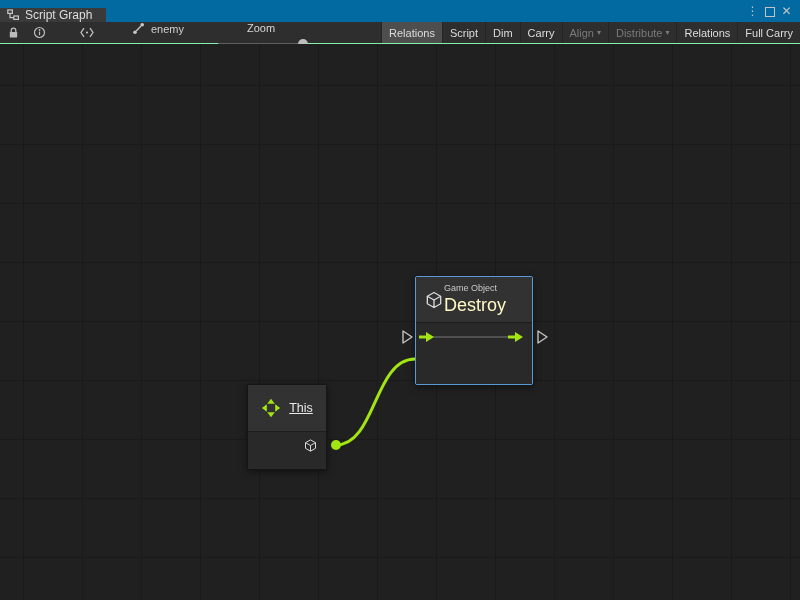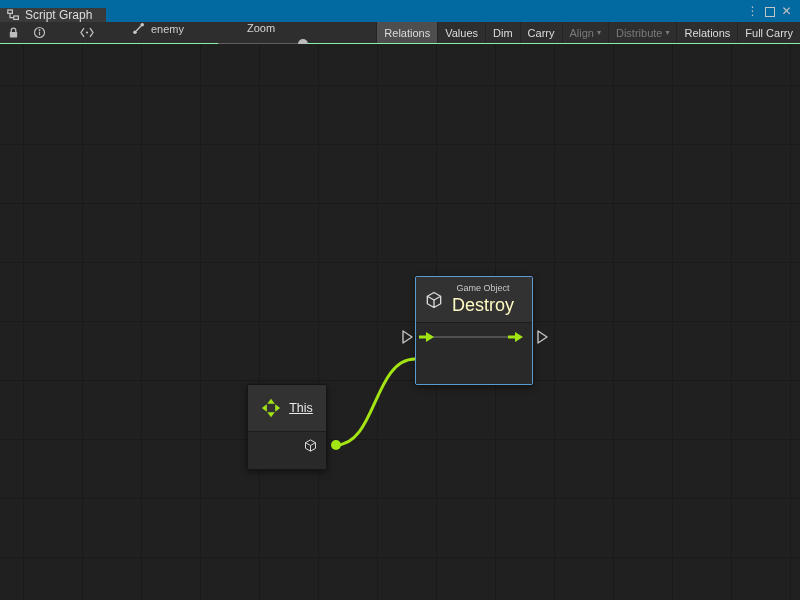--- a/index.html
+++ b/index.html
@@ -50,22 +50,22 @@
         box-shadow:0 2px 7px rgba(0,0,0,.5);box-sizing:border-box;cursor:default;}
   
   #node-this{left:247px;top:340px;width:80px;height:86px;}
   .t-header{height:46px;background:#323232;display:flex;align-items:center;justify-content:center;
             gap:8px;border-bottom:1px solid #1d1d1d;}
   .t-label{font-size:12.5px;color:#e9e9e9;text-decoration:underline;}
   .t-footer{height:37px;background:#292929;display:flex;justify-content:flex-end;
             padding:6px 8px 0 0;box-sizing:border-box;}
   
   #node-destroy{left:415px;top:232px;width:118px;height:109px;border:1px solid var(--selection-blue);}
-  .d-header{height:46px;background:#323232;display:flex;align-items:center;gap:8px;
-            padding:0 8px;border-bottom:1px solid #1d1d1d;box-sizing:border-box;text-align:center;}
+  .d-header{height:46px;background:#323232;display:flex;align-items:center;
+            padding:0 8px;border-bottom:1px solid #1d1d1d;box-sizing:border-box;}
   .n-cat{font-size:9px;color:#c9c9c9;}
   .n-title{font-size:18px;color:#fef9c3;margin-top:2px;}
   .d-body{background:#292929;height:61px;}
   .flow-row{height:26px;}
   .value-row{height:22px;display:flex;align-items:center;gap:8px;padding-left:11px;}
   .port-dot{width:7px;height:7px;border-radius:50%;background:#999;flex:none;}
   .port-label{font-size:11px;color:#d8d8d8;}
   .overlay{position:absolute;left:0;top:0;pointer-events:none;z-index:5;}
 </style>
 </head>
@@ -124,21 +124,21 @@
     <span class="zoomwrap">
       <span>Zoom</span>
       <span class="ztrack">
         <span class="zhandle"></span>
       </span>
       <span class="zval">1x</span>
     </span>
 
     <span class="btns">
       <span class="tb-btn active">Relations</span>
-      <span class="tb-btn">Values</span>
+      <span class="tb-btn">Script</span>
       <span class="tb-btn">Dim</span>
       <span class="tb-btn">Carry</span>
       <span class="tb-btn disabled">
         <span>Align</span>
         <span class="dd">▾</span>
       </span>
       <span class="tb-btn disabled">
         <span>Distribute</span>
         <span class="dd">▾</span>
       </span>

